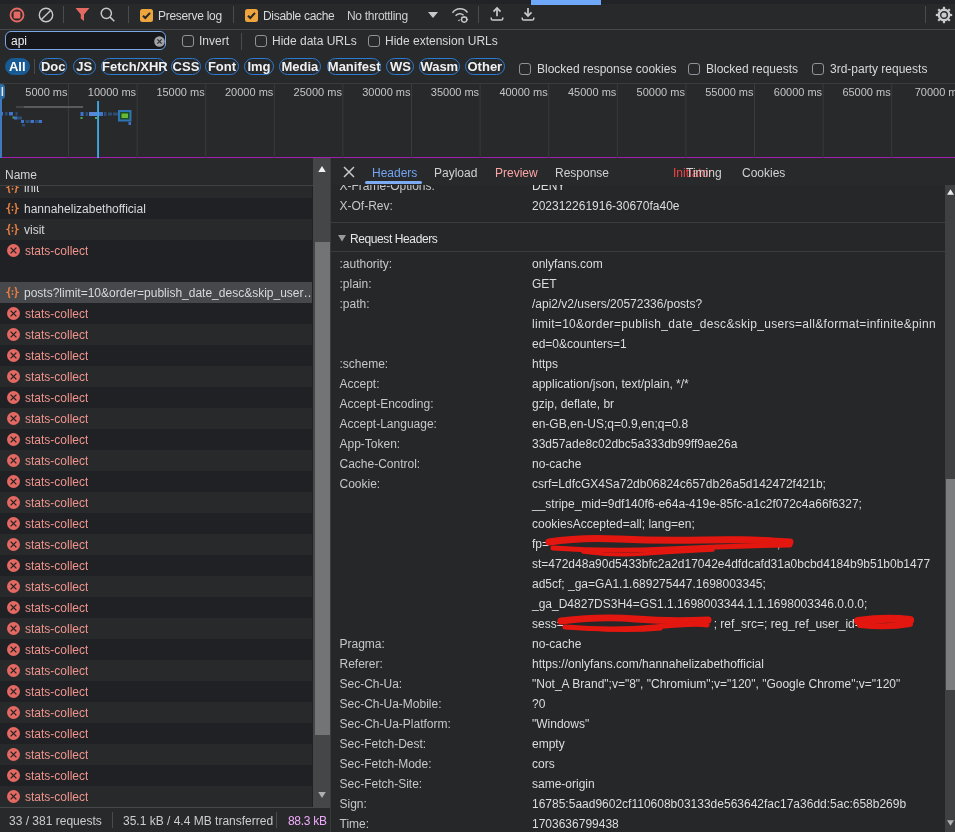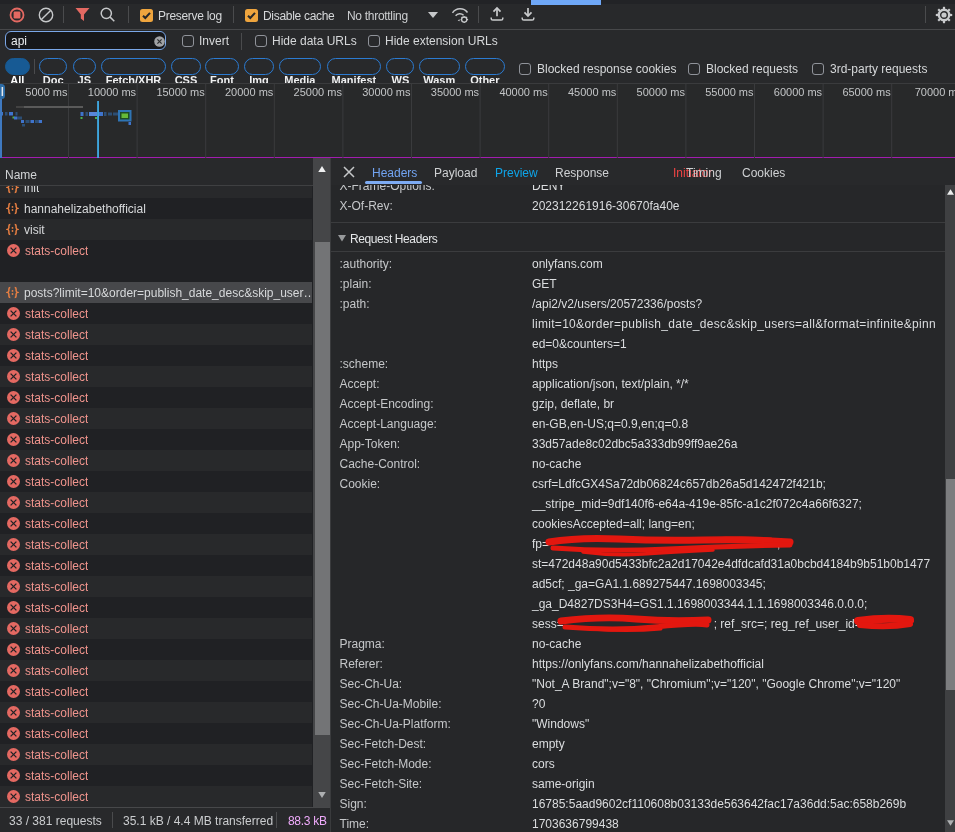--- a/index.html
+++ b/index.html
@@ -4,22 +4,22 @@
 <style>
   html,body{margin:0;padding:0;}
   body{width:955px;height:832px;overflow:hidden;background:#262729;
        font-family:"Liberation Sans",sans-serif;font-size:12px;color:#d6d8da;}
   .abs{position:absolute;white-space:nowrap;}
   #stage{position:relative;width:955px;height:832px;overflow:hidden;}
   .sep{width:1px;background:#4a4b4d;}
   .cb{border-radius:3px;}
   .cb.off{box-sizing:border-box;border:1.5px solid #90939a;background:transparent;}
   .chip{position:absolute;top:2px;height:15px;border:1px solid #2b7bd2;box-sizing:border-box;
-        border-radius:8.5px;color:#f0f1f2;font-size:11px;font-weight:bold;text-align:center;line-height:14px;
-        display:block;padding-top:14px;height:17px;}
+        border-radius:8.5px;color:#f0f1f2;font-size:13px;font-weight:bold;text-align:center;line-height:14px;
+        display:block;padding-top:1px;height:17px;}
   .chip.sel{background:#175a94;border-color:#175a94;color:#fff;}
   .row21{position:absolute;left:0;width:312px;height:21px;display:flex;align-items:center;}
   .rowtxt{margin-left:5px;color:#d7d9db;white-space:nowrap;overflow:hidden;}
   .err .rowtxt{color:#f0948d;}
   .kv{position:absolute;white-space:nowrap;}
   .key{color:#c5c7c9;}
   .val{color:#dbdddf;}
 </style>
 </head>
 <body>
@@ -470,21 +470,21 @@
   </div>
 
   <div class="abs" style="left:330px;top:158px;width:727px;height:674px;background:#262729;border-left:1px solid #3a3b3d;box-sizing:border-box;padding-left:36px;">
 
     <div class="abs" style="left:0;top:0;width:625px;height:27px;background:#28292b;">
       <svg class="abs" style="left:12px;top:8px;" width="12" height="12" viewBox="0 0 12 12">
         <path d="M1 1 L11 11 M11 1 L1 11" stroke="#c6c8ca" stroke-width="1.5"></path>
       </svg>
       <div class="abs" style="left:41px;top:8px;color:#72a4f2;">Headers</div>
       <div class="abs" style="left:103px;top:8px;color:#cfd1d3;">Payload</div>
-      <div class="abs" style="left:164px;top:8px;color:#0ea5e9;">Preview</div>
+      <div class="abs" style="left:164px;top:8px;color:#fca5a5;">Preview</div>
       <div class="abs" style="left:224px;top:8px;color:#cfd1d3;">Response</div>
       <div class="abs" style="left:294px;top:8px;color:#ef4444;margin-left:48px;">Initiator</div>
       <div class="abs" style="left:355px;top:8px;color:#cfd1d3;">Timing</div>
       <div class="abs" style="left:411px;top:8px;color:#cfd1d3;">Cookies</div>
       <div class="abs" style="left:34px;top:23px;width:57px;height:3px;background:#7dabf3;border-radius:2px;"></div>
     </div>
 
     <div class="abs" style="left:0;top:27px;width:614px;height:647px;overflow:hidden;" id="hdrcontent">
         <div class="kv key" style="left:8.5px;top:-6px;">X-Frame-Options:</div>
         <div class="kv val" style="left:201px;top:-6px;">DENY</div>

